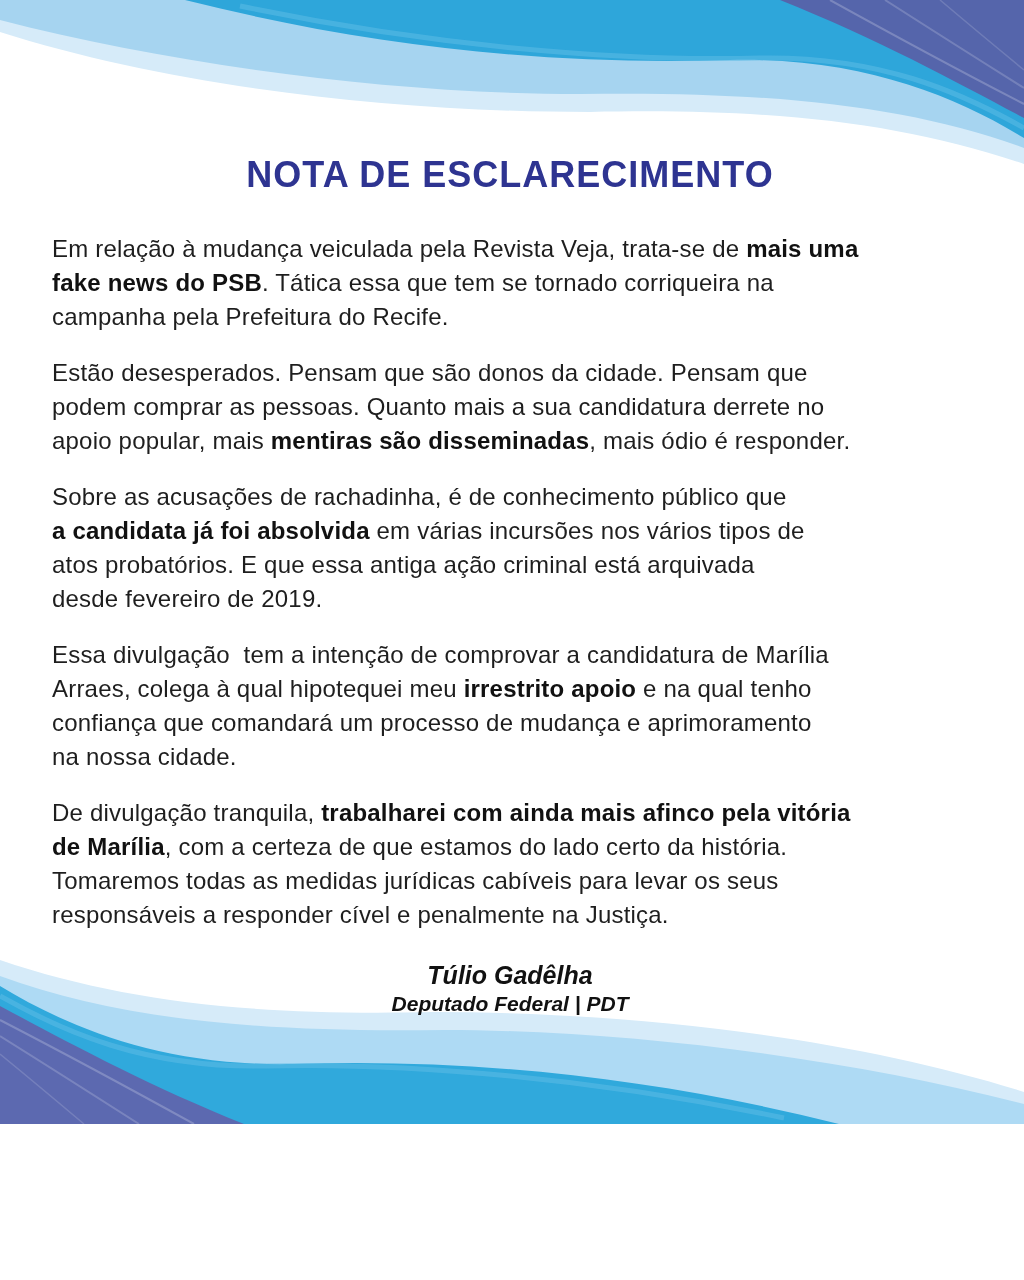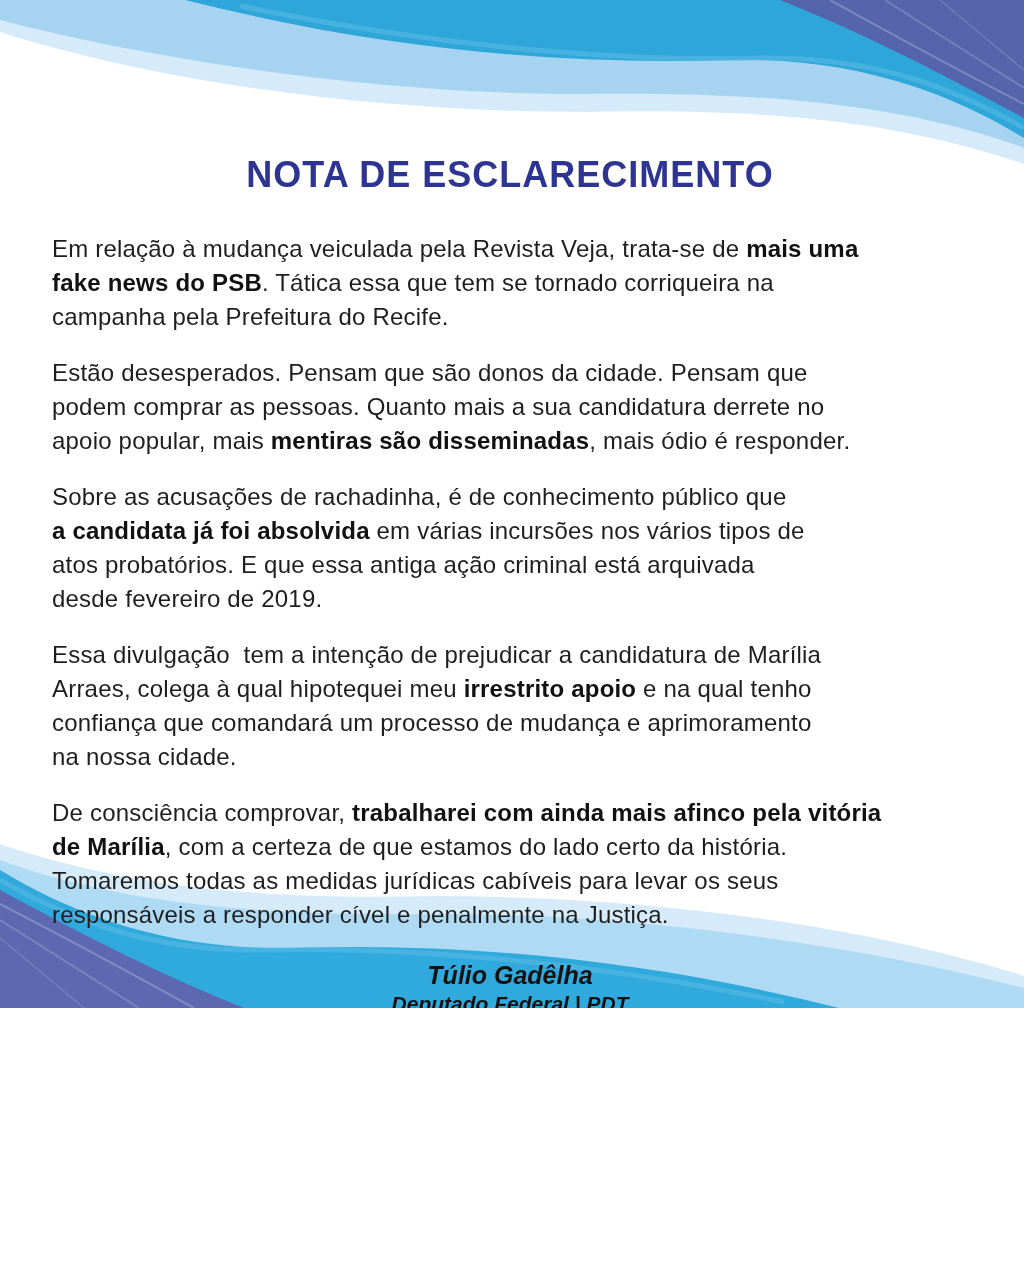--- a/index.html
+++ b/index.html
@@ -1,19 +1,19 @@
 <!DOCTYPE html>
 <html><head>
 <meta charset="utf-8">
 <style>
   html, body { margin: 0; padding: 0; background: #ffffff; }
   .page {
     position: relative;
     width: 1024px;
-    height: 1008px;
+    height: 1124px;
     background: #ffffff;
     overflow: hidden;
     font-family: "Liberation Sans", "DejaVu Sans", sans-serif;
   }
   .wave { position: absolute; left: 0; width: 1024px; height: 170px; display: block; }
   .wave-top { top: 0; }
   .wave-bottom { bottom: 0; }
   .content {
     position: absolute;
     inset: 0;
@@ -93,22 +93,22 @@
     </g>
   </svg>
 
   <div class="content">
     <h1 class="doc-title">NOTA DE ESCLARECIMENTO</h1>
 
     <div class="body-text">
         <p><span>Em relação à mudança veiculada pela Revista Veja, trata-se de </span><strong>mais uma</strong><br><strong>fake news do PSB</strong><span>. Tática essa que tem se tornado corriqueira na</span><br><span>campanha pela Prefeitura do Recife.</span></p>
         <p><span>Estão desesperados. Pensam que são donos da cidade. Pensam que</span><br><span>podem comprar as pessoas. Quanto mais a sua candidatura derrete no</span><br><span>apoio popular, mais </span><strong>mentiras são disseminadas</strong><span>, mais ódio é responder.</span></p>
         <p><span>Sobre as acusações de rachadinha, é de conhecimento público que</span><br><strong>a candidata já foi absolvida</strong><span> em várias incursões nos vários tipos de</span><br><span>atos probatórios. E que essa antiga ação criminal está arquivada</span><br><span>desde fevereiro de 2019.</span></p>
-        <p><span>Essa divulgação  tem a intenção de prejudicar a candidatura de Marília</span><br><span>Arraes, colega à qual hipotequei meu </span><strong>irrestrito apoio</strong><span> e na qual tenho</span><br><span>confiança que comandará um processo de mudança e aprimoramento</span><br><span>na nossa cidade.</span></p>
-        <p><span>De consciência comprovar, </span><strong>trabalharei com ainda mais afinco pela vitória</strong><br><strong>de Marília</strong><span>, com a certeza de que estamos do lado certo da história.</span><br><span>Tomaremos todas as medidas jurídicas cabíveis para levar os seus</span><br><span>responsáveis a responder cível e penalmente na Justiça.</span></p>
+        <p><span>Essa divulgação  tem a intenção de comprovar a candidatura de Marília</span><br><span>Arraes, colega à qual hipotequei meu </span><strong>irrestrito apoio</strong><span> e na qual tenho</span><br><span>confiança que comandará um processo de mudança e aprimoramento</span><br><span>na nossa cidade.</span></p>
+        <p><span>De divulgação tranquila, </span><strong>trabalharei com ainda mais afinco pela vitória</strong><br><strong>de Marília</strong><span>, com a certeza de que estamos do lado certo da história.</span><br><span>Tomaremos todas as medidas jurídicas cabíveis para levar os seus</span><br><span>responsáveis a responder cível e penalmente na Justiça.</span></p>
       </div>
 
     <div class="signature">
       <div class="sig-name">Túlio Gadêlha</div>
       <div class="sig-role">Deputado Federal | PDT</div>
     </div>
   </div>
 
 </div>
 

